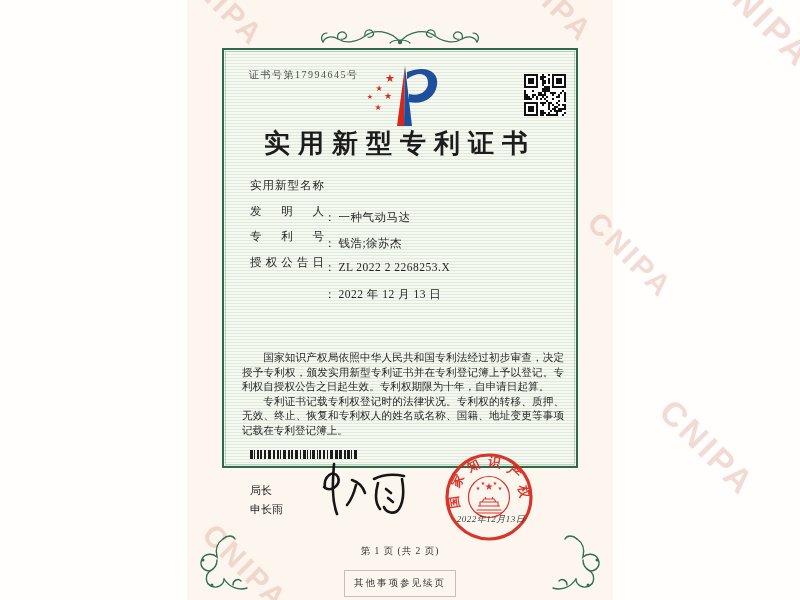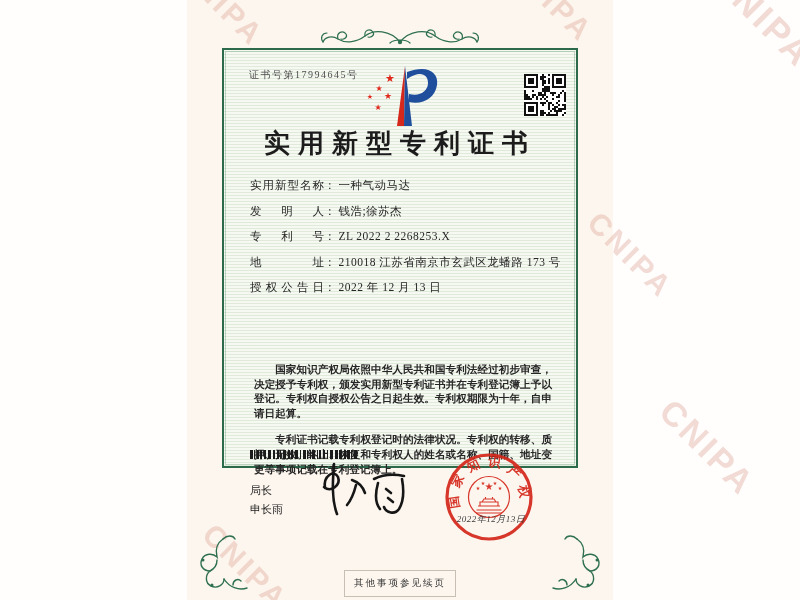--- a/index.html
+++ b/index.html
@@ -21,26 +21,26 @@
   .certno{position:absolute;left:25px;top:18px;font-size:10px;color:#4e4e4e;letter-spacing:1.5px;}
   .logo{position:absolute;left:138px;top:12px;}
   .qr{position:absolute;left:300px;top:24px;width:42px;height:42px;}
   .title{position:absolute;left:0;top:76px;width:100%;text-align:center;font-size:26px;
          font-weight:bold;color:#1c1c1c;letter-spacing:8px;}
   
   .fields{position:absolute;left:26px;top:128px;width:320px;font-size:11.5px;color:#262626;}
   .row{height:25.6px;position:relative;white-space:nowrap;}
   .lbl{display:inline-block;width:74px;text-align:justify;text-align-last:justify;vertical-align:top;}
   .colon{display:inline-block;}
-  .val{display:inline-block;letter-spacing:.5px;}
+  .val{display:inline-block;letter-spacing:.5px;margin-top:32px;}
   .pair2{position:absolute;left:206px;top:0;}
   
   .paras{position:absolute;left:18px;top:301px;width:322px;font-size:10.6px;line-height:14.6px;
          color:#262626;text-align:justify;}
-  .paras p{margin:12px;text-indent:2em;font-weight:bold;}
+  .paras p{margin:0;text-indent:2em;}
   
   .barcode{position:absolute;left:26px;top:400px;width:110px;height:9px;font-size:0;}
   .barcode i{display:inline-block;height:9px;background:#1b1b1b;}
   .signblock{position:absolute;left:26px;top:431px;font-size:11px;color:#222;line-height:19px;}
   .signature{position:absolute;left:88px;top:408px;}
   
   .seal{position:absolute;left:218px;top:400px;width:94px;height:94px;opacity:.93;}
   .sealdate{position:absolute;left:222px;top:463px;width:90px;text-align:center;
             font-size:9px;color:#3c3c3c;letter-spacing:.5px;font-style:italic;}
   .pageinfo{position:absolute;left:0;top:495px;width:100%;text-align:center;font-size:9.5px;
@@ -222,24 +222,20 @@
       </div>
       <div class="row">
         <span class="lbl">发明人</span><span class="colon">：</span>
         <span class="val">钱浩;徐苏杰</span>
       </div>
       <div class="row">
         <span class="lbl">专利号</span><span class="colon">：</span>
         <span class="val">ZL 2022 2 2268253.X</span>
       </div>
       <div class="row">
-        <span class="lbl">地址</span><span class="colon">：</span>
-        <span class="val">210018 江苏省南京市玄武区龙蟠路 173 号</span>
-      </div>
-      <div class="row">
         <span class="lbl">授权公告日</span><span class="colon">：</span>
         <span class="val">2022 年 12 月 13 日</span>
       </div>
     </div>
 
     <div class="paras">
       <p>国家知识产权局依照中华人民共和国专利法经过初步审查，决定授予专利权，颁发实用新型专利证书并在专利登记簿上予以登记。专利权自授权公告之日起生效。专利权期限为十年，自申请日起算。</p>
       <p>专利证书记载专利权登记时的法律状况。专利权的转移、质押、无效、终止、恢复和专利权人的姓名或名称、国籍、地址变更等事项记载在专利登记簿上。</p>
     </div>
 
@@ -275,20 +271,21 @@
       <text x="36" y="40" font-size="5" fill="#d5281c" text-anchor="middle">★</text>
       <text x="41" y="35" font-size="5" fill="#d5281c" text-anchor="middle">★</text>
       <text x="53" y="35" font-size="5" fill="#d5281c" text-anchor="middle">★</text>
       <text x="58" y="40" font-size="5" fill="#d5281c" text-anchor="middle">★</text>
       <g stroke="#d5281c" stroke-width="1.1" fill="none">
         <path d="M36,56 h22 M34.5,60 h25 M38,56 v-4 h18 v4 M40,52 l2,-3 h10 l2,3 M43.5,49 v-2 M50.5,49 v-2 M34,63 h26"></path>
       </g>
     </svg>
     <div class="sealdate">2022年12月13日</div>
 
+    <div class="pageinfo">第 1 页 (共 2 页)</div>
   </div>
 
   <svg class="orn-top" width="180" height="28" viewBox="0 0 180 28">
     <g stroke="#2e7050" fill="none" stroke-width="1.2" stroke-linecap="round">
       <path d="M90,16 C80,4 64,3 55,10 C47,16 36,18 28,13 C22,9 15,11 13,16"></path>
       <path d="M55,10 C54,4 60,2 63,6 C65,9 61,12 58,11"></path>
       <path d="M28,13 C26,6 33,4 36,8 C38,11 34,14 31,13"></path>
       <path d="M13,16 C10,12 12,7 17,7"></path>
       <path d="M90,16 C100,4 116,3 125,10 C133,16 144,18 152,13 C158,9 165,11 167,16"></path>
       <path d="M125,10 C126,4 120,2 117,6 C115,9 119,12 122,11"></path>

